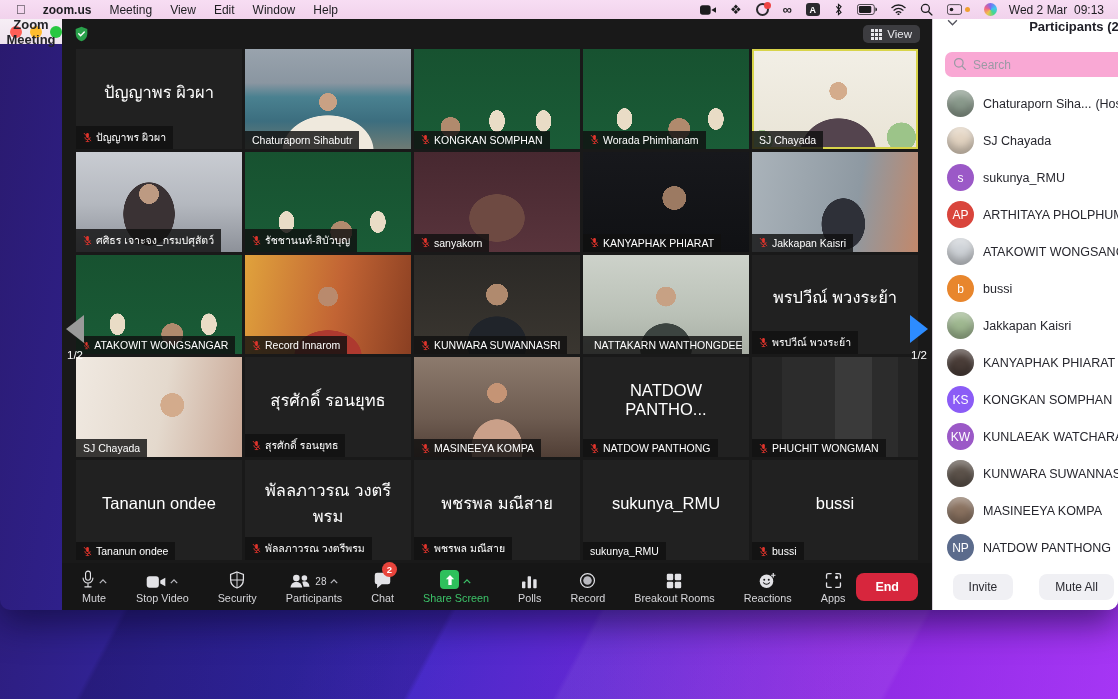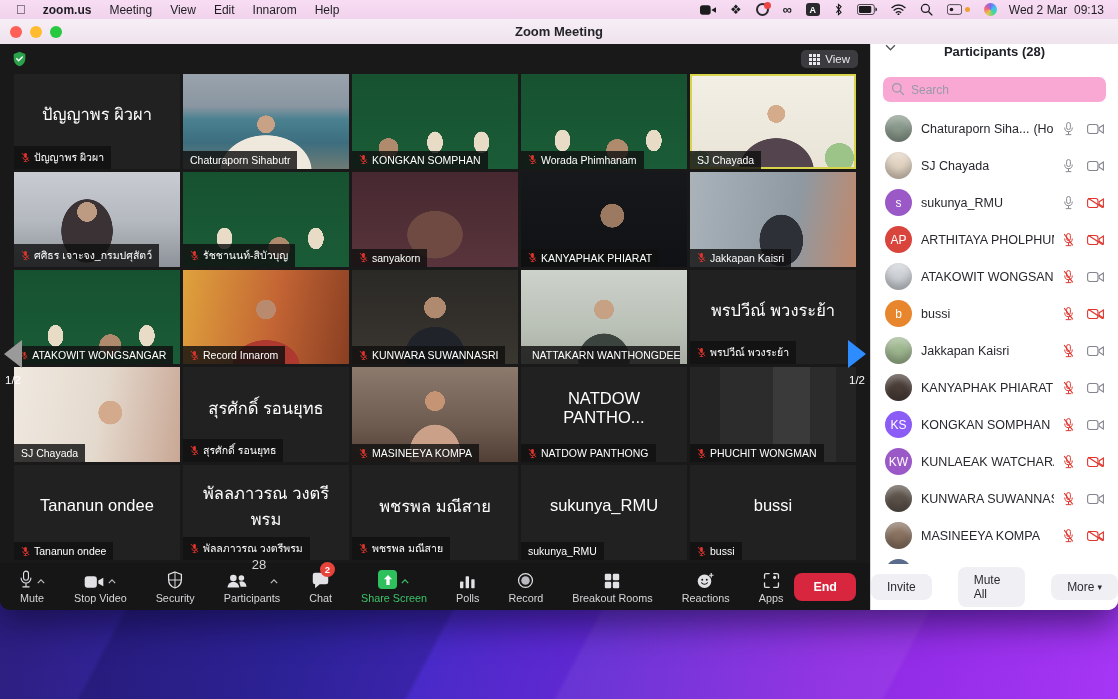--- a/index.html
+++ b/index.html
@@ -35,21 +35,21 @@
   .appdot i { position:absolute; top:-3px; right:-4px; width:7px; height:7px; background:#ee4444; border-radius:50%; }
   .siri { width:13px; height:13px; border-radius:50%;
     background:conic-gradient(#7a6cf0,#3fc2f0,#45d98a,#f0c24a,#ef5f8a,#7a6cf0); }
   .ccdot { display:flex; align-items:center; gap:3px; }
   .orangedot { width:5px; height:5px; background:#f0a030; border-radius:50%; }
   .clock { font-size:12px; padding:0 4px; white-space:pre; }
 
   
   .zwindow { position:absolute; top:19px; left:0; width:1118px; height:591px;
     border-radius:0 0 10px 10px; overflow:hidden; box-shadow:0 14px 34px rgba(10,5,40,.55); z-index:10;
-    display:flex; flex-direction:column; }
+    display:flex; flex-direction:row; }
   .titlebar { height:25px; background:linear-gradient(180deg,#f6eef5,#efe3ee);
     display:flex; align-items:center; position:relative; flex:none; }
   .tlights { display:flex; gap:8px; margin-left:10px; }
   .tl { width:12px; height:12px; border-radius:50%; }
   .tl.r { background:#ff5f57; } .tl.y { background:#febc2e; } .tl.g { background:#28c840; }
   .wtitle { position:absolute; left:0; right:0; text-align:center; font-size:13px; font-weight:bold; color:#242428; }
 
   .wbody { flex:1; display:flex; min-height:0; }
 
   
@@ -136,21 +136,21 @@
   .pagenum { color:#fff; font-size:11.5px; }
 
   
   .toolbar { flex:none; height:47px; background:#161616; display:flex; align-items:center;
     padding:0 14px 0 10px; gap:2px; }
   .tbtn { display:flex; flex-direction:column; align-items:center; justify-content:center;
     color:#d6d6da; font-size:10.8px; padding:3px 9px; gap:3px; position:relative; }
   .tbtn .irow { display:flex; align-items:flex-end; gap:4px; height:20px; }
   .tbtn svg { display:block; }
   .chev { margin-bottom:5px; }
-  .pcount { font-size:13px; color:#d6d6da; margin-bottom:17px; }
+  .pcount { font-size:10px; color:#d6d6da; margin-bottom:2px; }
   .badge { position:absolute; top:-4px; right:6px; background:#e8443c; color:#fff; font-size:9.5px;
     min-width:15px; height:15px; border-radius:8px; display:flex; align-items:center; justify-content:center;
     padding:0 3px; font-weight:bold; }
   .sharebtn .slabel { color:#3cc268; }
   .shareicon { width:19px; height:19px; background:#2ec05c; border-radius:4px; display:flex;
     align-items:center; justify-content:center; }
   .endbtn { margin-left:auto; background:#d7263d; color:#fff; font-size:12.5px; font-weight:bold;
     border-radius:8px; padding:7px 19px; }
   .tspace { flex:1; max-width:26px; }
 
@@ -185,21 +185,21 @@
 <body>
 
 <div class="desktop"></div>
 
 <div class="menubar">
   <span class="apple"></span>
   <span class="mitem app">zoom.us</span>
   <span class="mitem">Meeting</span>
   <span class="mitem">View</span>
   <span class="mitem">Edit</span>
-  <span class="mitem">Innarom</span>
+  <span class="mitem">Window</span>
   <span class="mitem">Help</span>
   <span class="spacer"></span>
   <div class="statusicons">
     <svg width="16" height="12" viewBox="0 0 24 18">
         <rect x="0" y="2" width="16" height="14" rx="4" fill="#1c1c1e"></rect>
         <path d="M17 9l7-4v8z" fill="#1c1c1e"></path>
       </svg>
     <span class="sichar">❖</span>
     <span class="appdot">
         <i></i>

